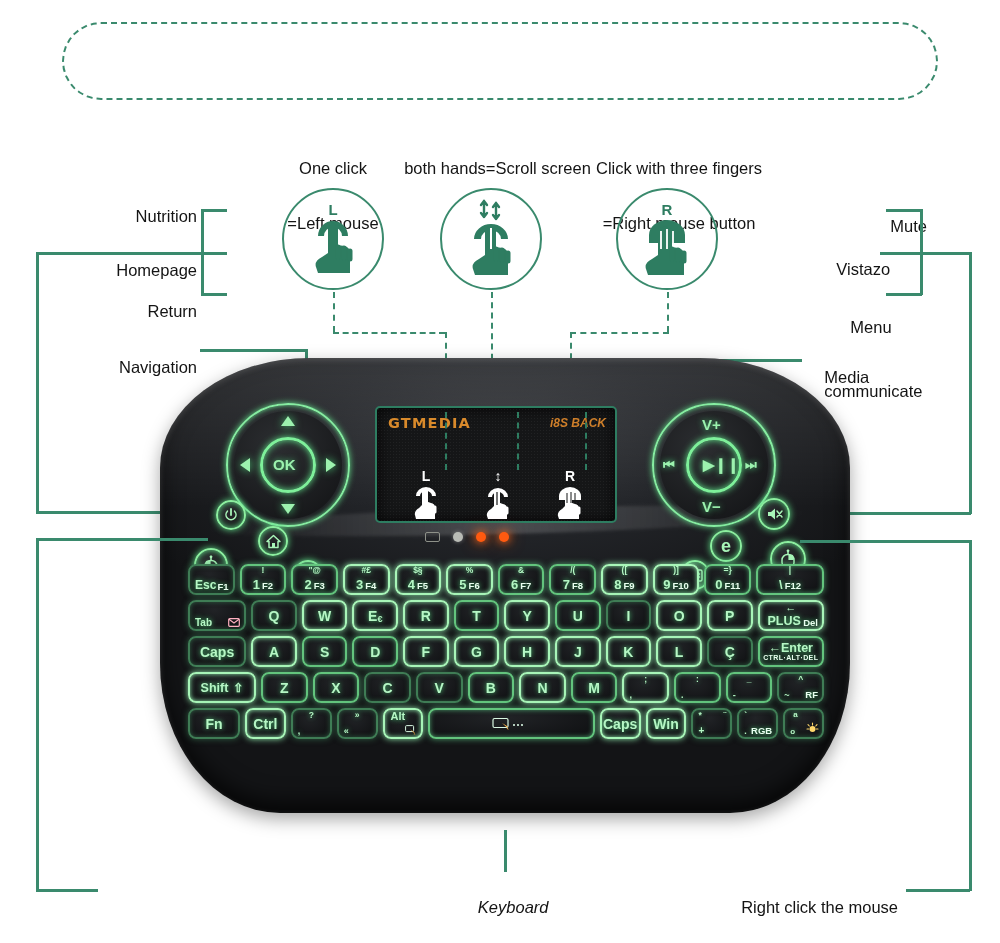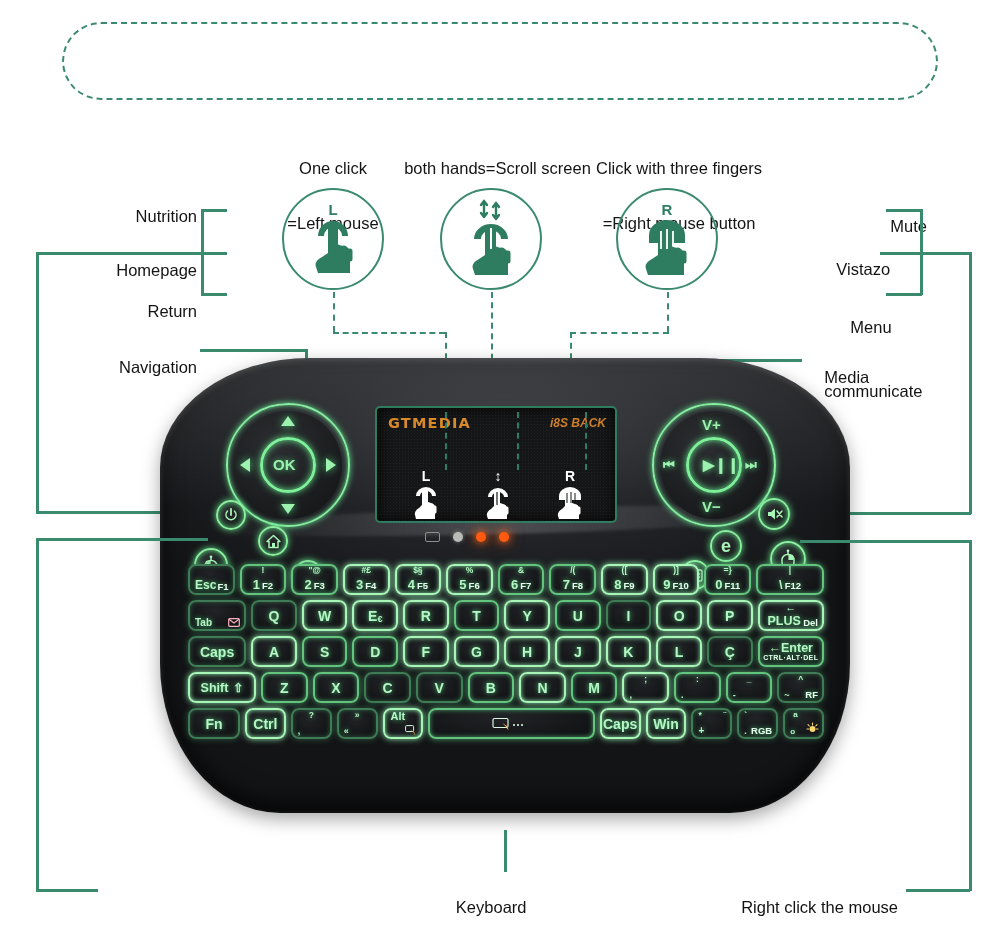--- a/index.html
+++ b/index.html
@@ -651,21 +651,21 @@
           </div>
         </div>
     </div>
   </div>
 
   <div class="ln lnv" style="left:36px;top:538px;height:353px;"></div>
   <div class="ln lnh" style="left:36px;top:538px;width:172px;"></div>
   <div class="ln lnh" style="left:36px;top:889px;width:62px;"></div>
 
   <div class="ln lnv" style="left:504px;top:830px;height:42px;"></div>
-  <div class="lbl c" style="left:412px;top:880px;width:140px;">
+  <div class="lbl c" style="left:434px;top:880px;width:140px;font-style:italic;">
     <span>Keyboard</span>
   </div>
 
   <div class="ln lnv" style="left:969px;top:540px;height:351px;"></div>
   <div class="ln lnh" style="left:800px;top:540px;width:171px;"></div>
   <div class="ln lnh" style="left:906px;top:889px;width:64px;"></div>
   <div class="lbl r" style="left:700px;top:880px;width:198px;">
     <span>Right click the mouse</span>
   </div>
 

